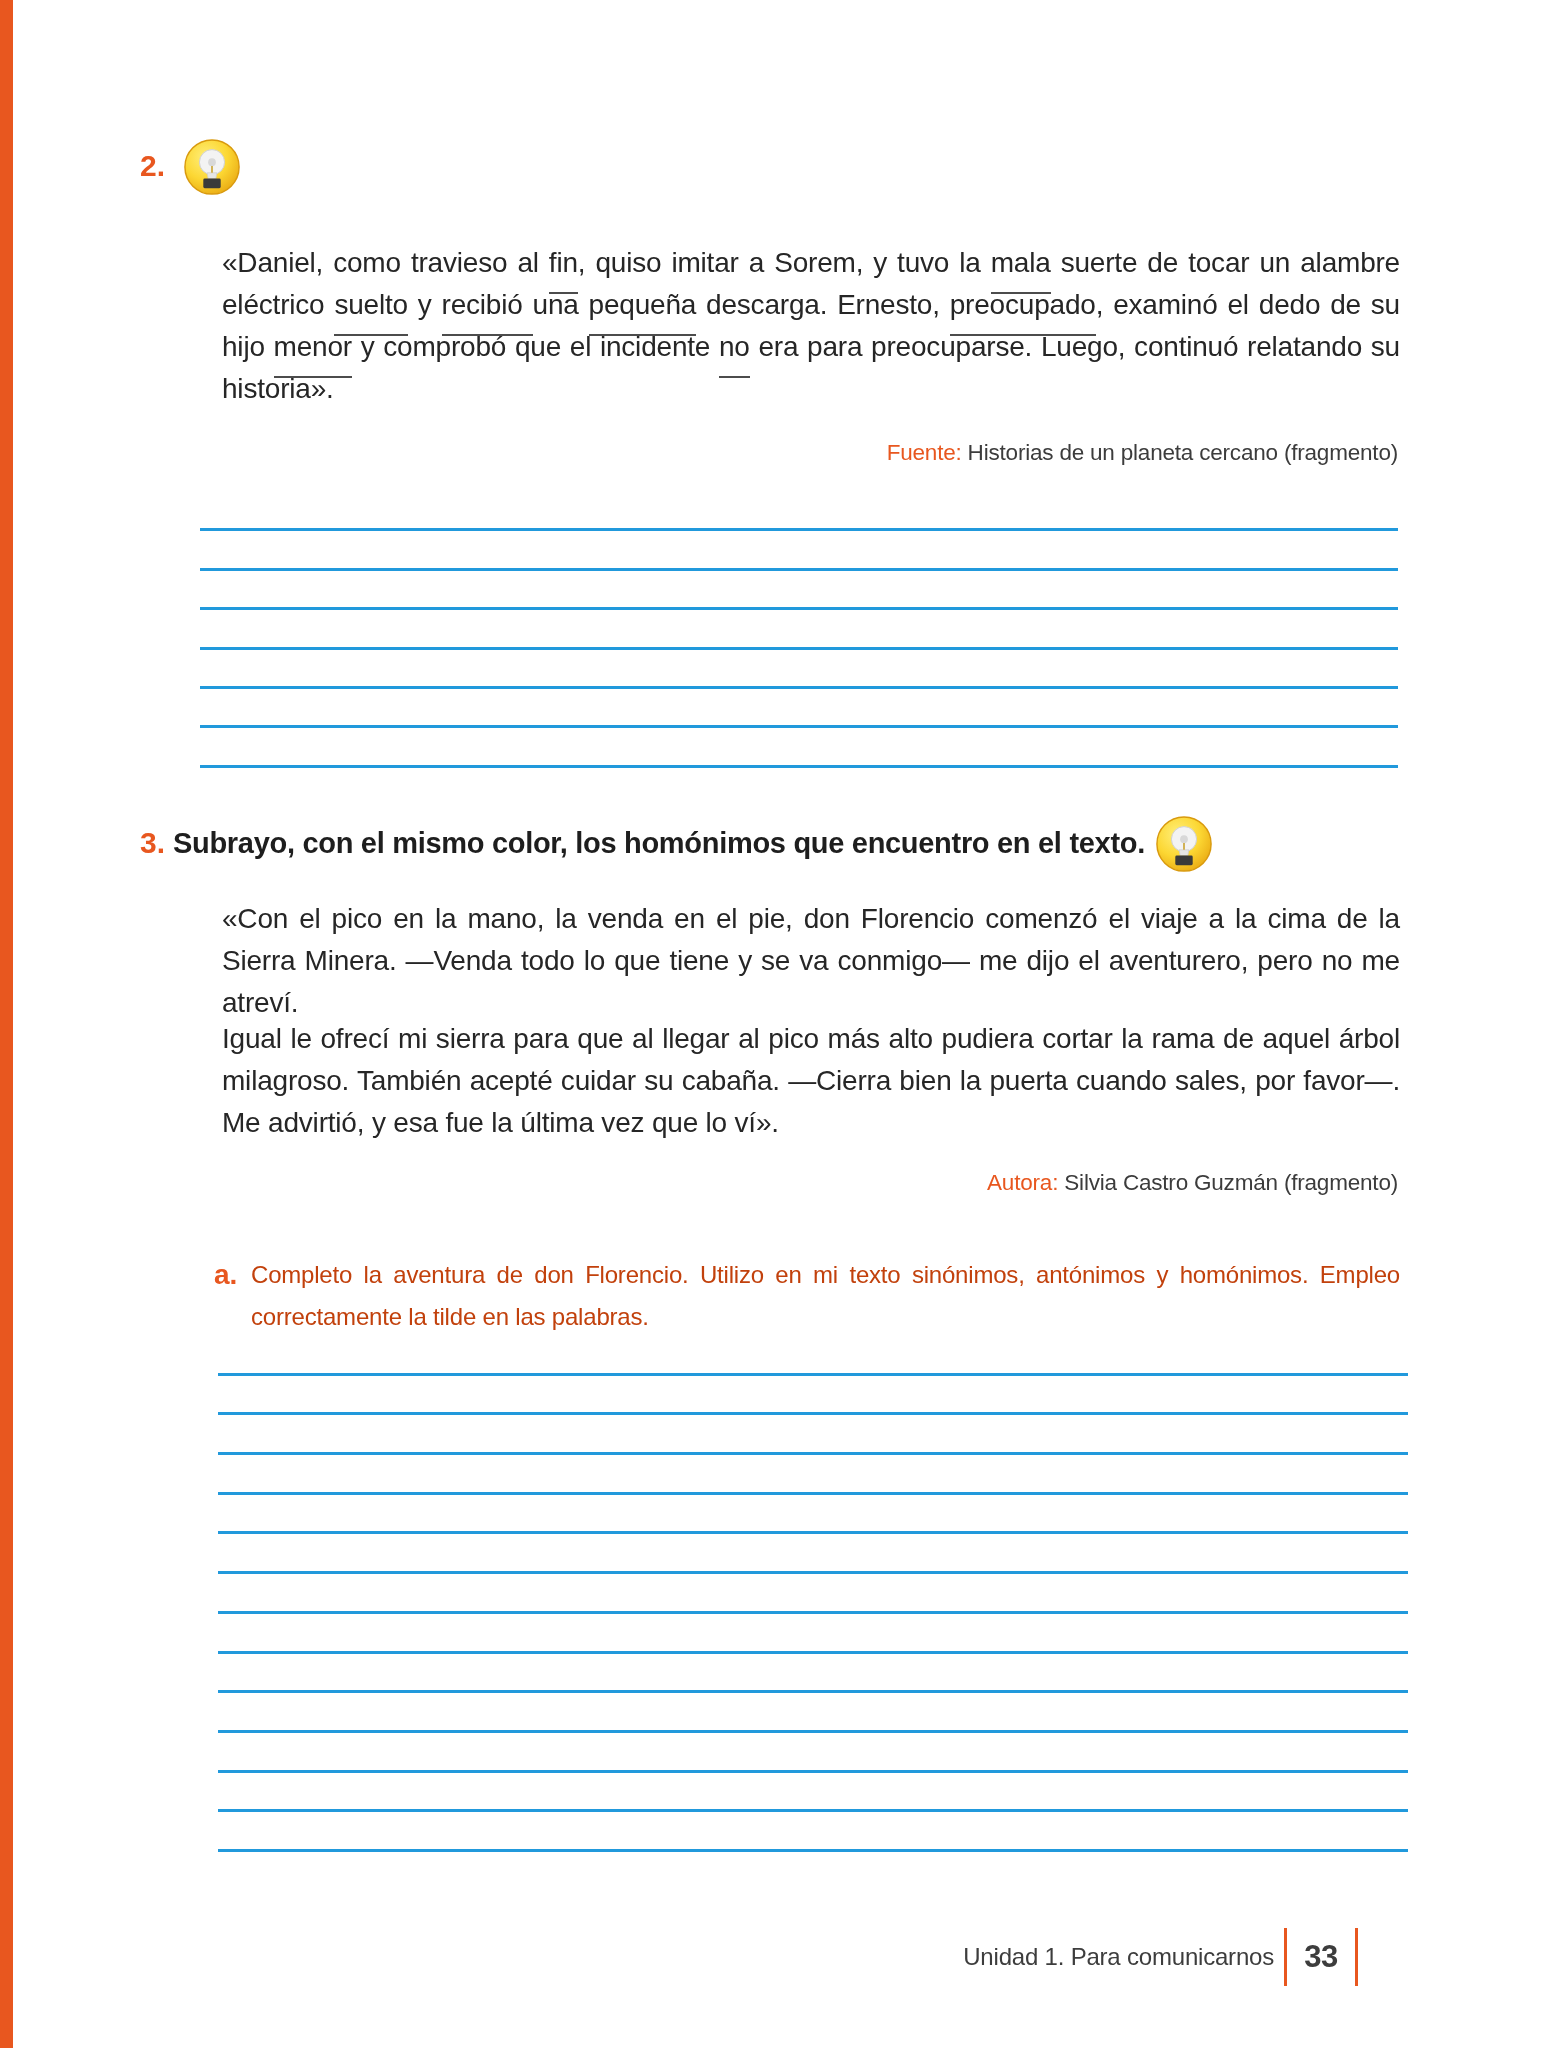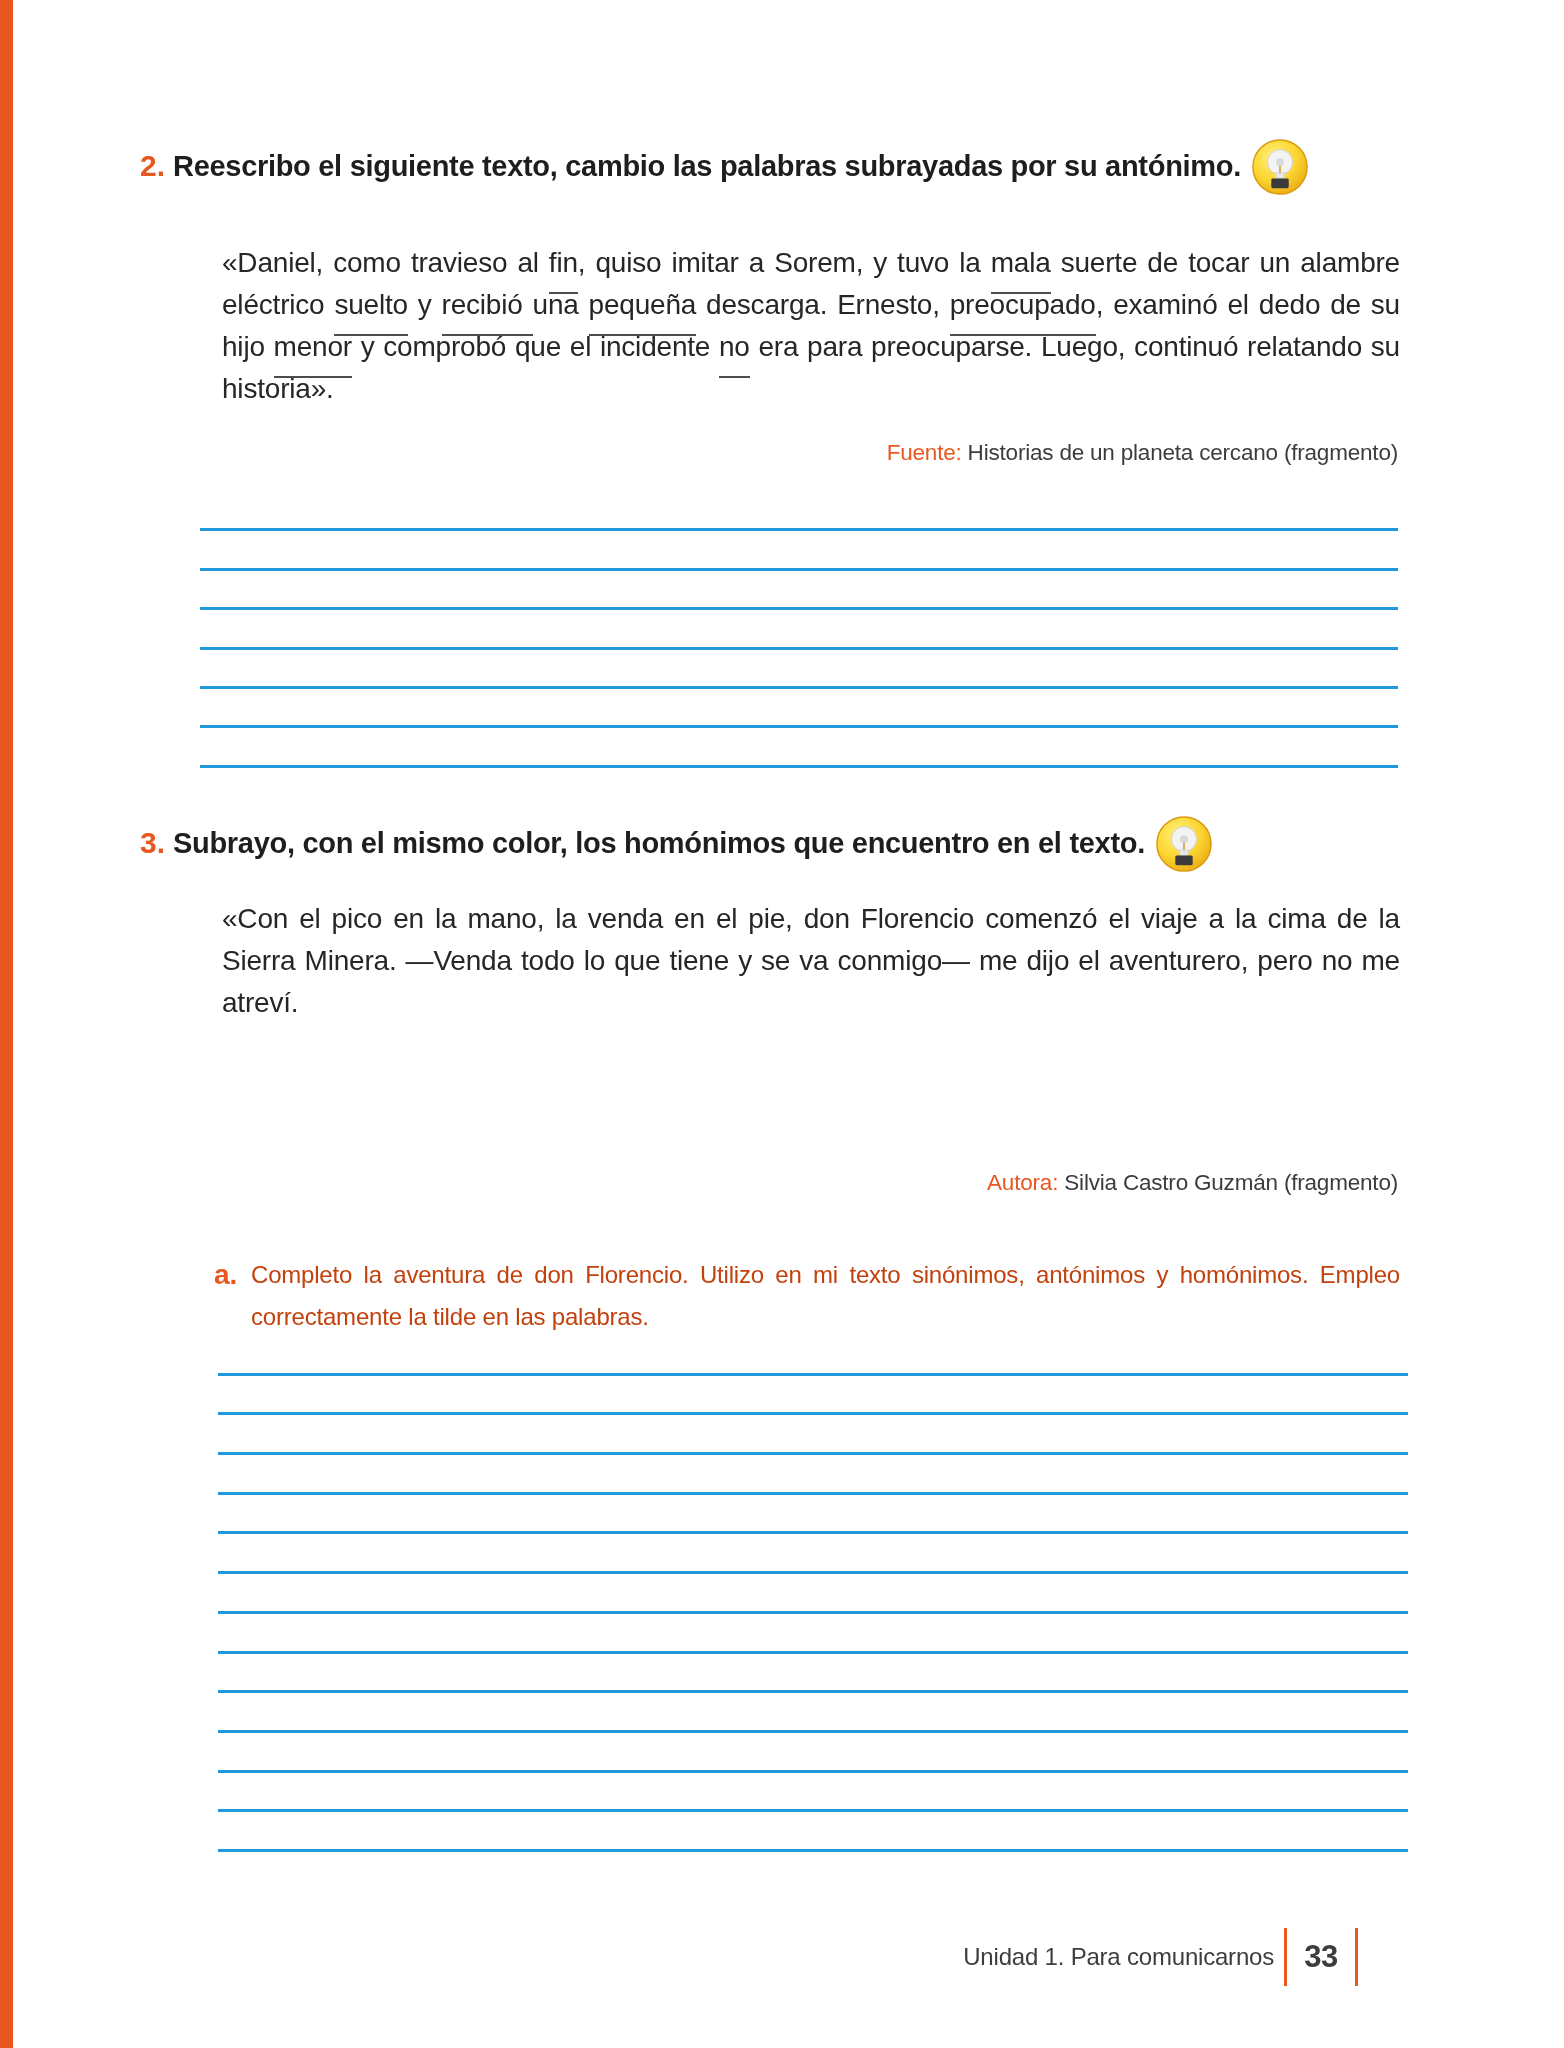--- a/index.html
+++ b/index.html
@@ -145,21 +145,20 @@
 </style>
 </head>
 <body>
 
 <div class="page">
 
   <div class="edge-bar"></div>
 
   <div class="ex-head" style="top:146px;">
     <span class="ex-num">2.</span>
-    <span class="ex-title">Reescribo el siguiente texto, cambio las palabras subrayadas por su antónimo.</span>
     <svg class="bulb" viewBox="0 0 60 60">
       <defs>
         <radialGradient id="bulbBg" cx="38%" cy="32%" r="75%">
           <stop offset="0%" stop-color="#ffef7a"></stop>
           <stop offset="55%" stop-color="#fcd733"></stop>
           <stop offset="100%" stop-color="#e9a912"></stop>
         </radialGradient>
       </defs>
       <circle cx="30" cy="30" r="28" fill="url(#bulbBg)" stroke="#d99a0e" stroke-width="1.5"></circle>
       <circle cx="30" cy="25" r="13" fill="#f3f3f3" stroke="#cfcfcf" stroke-width="1"></circle>
@@ -201,20 +200,21 @@
       <circle cx="30" cy="25" r="13" fill="#f3f3f3" stroke="#cfcfcf" stroke-width="1"></circle>
       <path d="M25 36 L35 36 L34 42 L26 42 Z" fill="#e6e6e6" stroke="#cfcfcf" stroke-width="0.8"></path>
       <rect x="21" y="42" width="18" height="10" rx="1.5" fill="#3a3a3a"></rect>
       <circle cx="30" cy="25" r="4" fill="#d8d8d8"></circle>
       <line x1="30" y1="29" x2="30" y2="36" stroke="#d0b050" stroke-width="2"></line>
     </svg>
   </div>
 
   <p class="quote" style="top:898px;">«Con el pico en la mano, la venda en el pie, don Florencio comenzó el viaje a la cima de la Sierra Minera. —Venda todo lo que tiene y se va conmigo— me dijo el aventurero, pero no me atreví.</p>
 
+  <p class="quote" style="top:1018px;">Igual le ofrecí mi sierra para que al llegar al pico más alto pudiera cortar la rama de aquel árbol milagroso. También acepté cuidar su cabaña. —Cierra bien la puerta cuando sales, por favor—. Me advirtió, y esa fue la última vez que lo ví».</p>
 
   <p class="credit" style="top:1168px;">
     <span class="credit-label">Autora:</span><span> Silvia Castro Guzmán (fragmento)</span>
   </p>
 
   <div class="sub-item" style="top:1254px;">
     <span class="sub-num">a.</span>
     <span class="sub-text">Completo la aventura de don Florencio. Utilizo en mi texto sinónimos, antónimos y homónimos. Empleo correctamente la tilde en las palabras.</span>
   </div>
 

